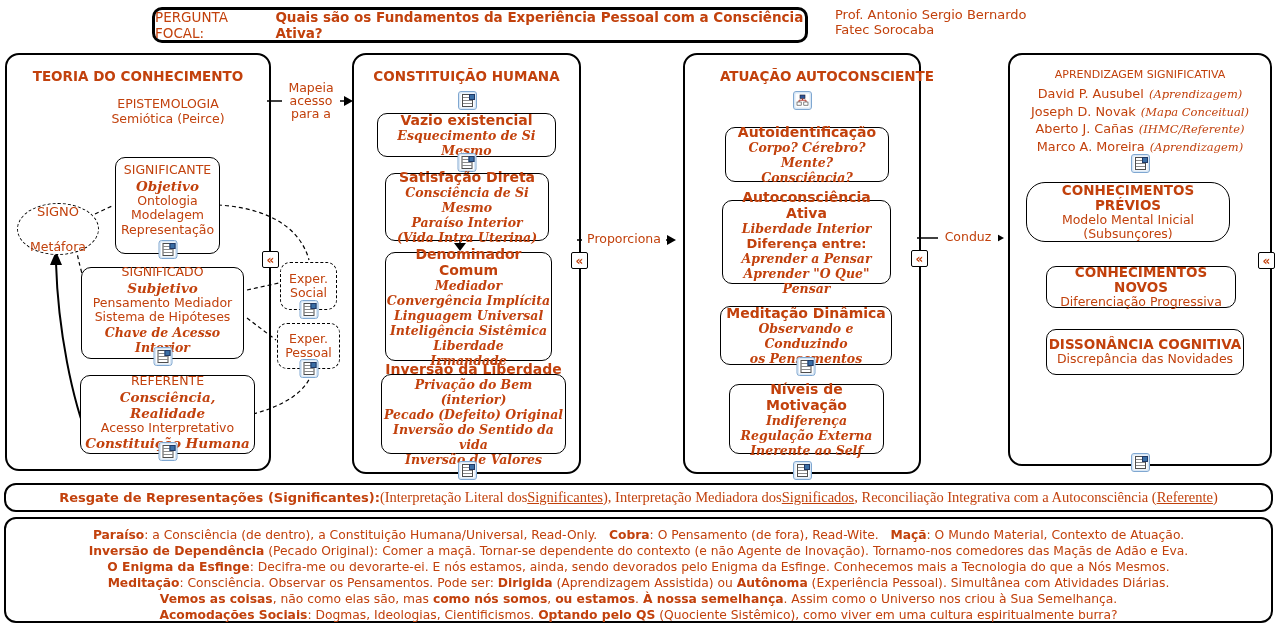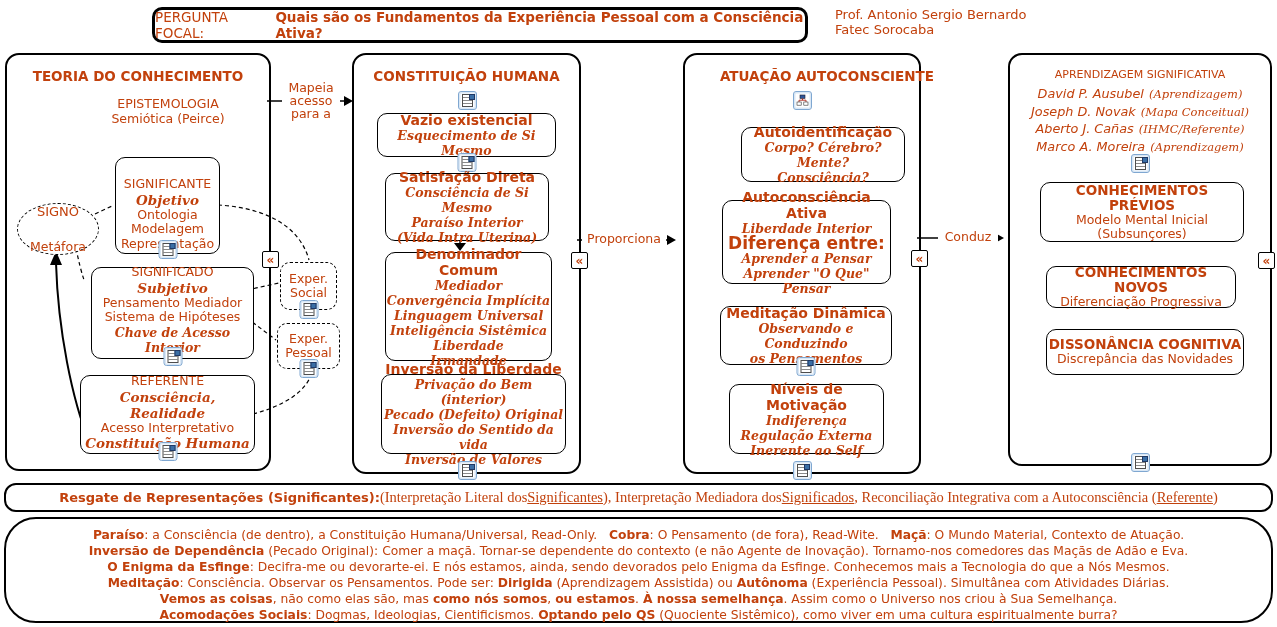--- a/index.html
+++ b/index.html
@@ -9,21 +9,21 @@
   .overlay{position:absolute;left:0;top:0;width:1277px;height:627px;pointer-events:none;}
   .container{position:absolute;border:2px solid #000;border-radius:14px;background:transparent;}
   .node{position:absolute;border:1.5px solid #000;border-radius:10px;background:#fff;
         display:flex;flex-direction:column;align-items:center;justify-content:center;text-align:center;}
   .node.dash{border-style:dashed;border-width:1.4px;}
   .ellipse{position:absolute;border:1.4px dashed #000;border-radius:50%;background:#fff;
         display:flex;flex-direction:column;align-items:center;justify-content:space-between;text-align:center;}
   .col-title{position:absolute;width:100%;text-align:center;font-weight:bold;font-size:13.5px;}
   .col-title.plain{font-weight:normal;font-size:11px;}
   .t-b14{font-size:14px;font-weight:bold;line-height:16px;}
-  .t-b13{font-size:17px;font-weight:bold;line-height:15px;}
+  .t-b13{font-size:13px;font-weight:bold;line-height:15px;}
   .t-r13{font-size:12.5px;line-height:14.5px;}
   .scr{font-family:"DejaVu Serif",serif;font-style:italic;font-weight:bold;font-size:12.5px;line-height:15px;}
   .scr-lg{font-family:"DejaVu Serif",serif;font-style:italic;font-weight:bold;font-size:13.5px;line-height:16px;}
   .qbox{border:3px solid #000;border-radius:10px;display:flex;align-items:center;justify-content:center;
         font-size:13.5px;background:#fff;}
   .qbox .q-label{font-weight:normal;margin-right:5px;}
   .qbox .q-text{font-weight:bold;}
   .author{font-size:13px;line-height:15px;text-align:left;}
   .link-label{background:#fff;font-size:12.5px;line-height:13px;text-align:center;padding:0 2px;}
   .res-icon{position:absolute;width:17px;height:17px;background:#fff;border:1px solid #7fa7d1;
@@ -32,21 +32,21 @@
   .res-icon .page{position:relative;width:9px;height:11px;border:1px solid #4d4d4d;background:
         repeating-linear-gradient(to bottom,#fff 0,#fff 2px,#8a8a8a 2px,#8a8a8a 3px);}
   .res-icon .page::after{content:"";position:absolute;top:-1px;right:-3px;width:4px;height:4px;
         background:#3a6ea5;border:1px solid #203864;}
   .hier-icon{position:absolute;width:17px;height:17px;background:#fff;border:1px solid #7fa7d1;
         border-radius:3px;box-shadow:inset 0 0 0 1.5px #d9e7f5;
         display:flex;align-items:center;justify-content:center;}
   .collapse{position:absolute;width:15px;height:15px;border:1.6px solid #000;background:#fff;border-radius:2px;
         display:flex;align-items:center;justify-content:center;font-size:12px;font-weight:bold;line-height:1;}
   .authors-row{line-height:15.5px;}
-  .a-name{font-size:12.8px;font-style:italic;}
+  .a-name{font-size:12.8px;}
   .a-note{font-family:"DejaVu Serif",serif;font-style:italic;font-size:11.5px;margin-top:20px;}
   .bar{position:absolute;border:2px solid #000;border-radius:12px;background:#fff;}
   .bar1{display:flex;align-items:center;justify-content:center;white-space:nowrap;}
   .bar1 .lead{font-weight:bold;font-size:13px;font-family:"DejaVu Sans",sans-serif;}
   .bar1 .ser{font-family:"Liberation Serif",serif;font-size:14.5px;}
   .bar1 .und{text-decoration:underline;}
   .notes{padding-top:8px;}
   .note-line{text-align:center;font-size:12.3px;line-height:16px;white-space:nowrap;}
   .note-line .b{font-weight:bold;}
 </style>
@@ -86,31 +86,31 @@
   <div class="container" style="left:5px;top:53px;width:262px;height:414px;">
     <div class="col-title" style="top:13px;">TEORIA DO CONHECIMENTO</div>
     <div class="abs" style="left:60px;top:42px;width:202px;text-align:center;">
       <div class="t-r13">EPISTEMOLOGIA</div>
       <div class="t-r13">Semiótica (Peirce)</div>
     </div>
     <div class="ellipse" style="left:10px;top:148px;width:80px;height:50px;">
       <div style="font-size:13px;line-height:15px;">SIGNO</div>
       <div class="t-r13">Metáfora</div>
     </div>
-    <div class="node" style="left:108px;top:102px;width:105px;height:97px;justify-content:flex-start;padding-top:19px;box-sizing:border-box;">
+    <div class="node" style="left:108px;top:102px;width:105px;height:97px;justify-content:flex-start;padding-top:5px;box-sizing:border-box;">
       <div class="t-r13">SIGNIFICANTE</div>
       <div class="scr-lg">Objetivo</div>
       <div class="t-r13">Ontologia</div>
       <div class="t-r13">Modelagem</div>
       <div class="t-r13">Representação</div>
       <span class="res-icon" style="left:50%;bottom:-6px;transform:translateX(-50%);">
           <span class="page"></span>
         </span>
     </div>
-    <div class="node" style="left:84px;top:212px;width:163px;height:92px;padding-bottom:6px;box-sizing:border-box;">
+    <div class="node" style="left:74px;top:212px;width:163px;height:92px;padding-bottom:6px;box-sizing:border-box;">
       <div class="t-r13">SIGNIFICADO</div>
       <div class="scr-lg">Subjetivo</div>
       <div class="t-r13">Pensamento Mediador</div>
       <div class="t-r13">Sistema de Hipóteses</div>
       <div class="scr">Chave de Acesso Interior</div>
       <span class="res-icon" style="left:50%;bottom:-8px;transform:translateX(-50%);">
           <span class="page"></span>
         </span>
     </div>
     <div class="node" style="left:73px;top:320px;width:175px;height:79px;padding-bottom:4px;box-sizing:border-box;">
@@ -189,21 +189,21 @@
   <div class="container" style="left:683px;top:53px;width:234px;height:417px;">
     <div class="col-title" style="top:13px;margin-left:25px;">ATUAÇÃO AUTOCONSCIENTE</div>
     <span class="hier-icon" style="left:108px;top:36px;">
       <svg width="13" height="13" viewBox="0 0 13 13">
         <rect x="4" y="1" width="5" height="3.4" fill="#2f5597" stroke="#1a1a2e" stroke-width="0.6"></rect>
         <path d="M6.5 4.4 V6.2 M3 6.2 H10 M3 6.2 V8 M10 6.2 V8" stroke="#b02418" fill="none" stroke-width="0.9"></path>
         <rect x="1" y="8" width="4.2" height="3.2" fill="#fff" stroke="#333" stroke-width="0.6"></rect>
         <rect x="7.8" y="8" width="4.2" height="3.2" fill="#fff" stroke="#333" stroke-width="0.6"></rect>
       </svg>
     </span>
-    <div class="node" style="left:56px;top:72px;width:162px;height:53px;">
+    <div class="node" style="left:40px;top:72px;width:162px;height:53px;">
       <div class="t-b14">Autoidentificação</div>
       <div class="scr">Corpo? Cérebro? Mente?</div>
       <div class="scr">Consciência?</div>
     </div>
     <div class="node" style="left:37px;top:145px;width:167px;height:82px;">
       <div class="t-b14">Autoconsciência Ativa</div>
       <div class="scr">Liberdade Interior</div>
       <div class="t-b13">Diferença entre:</div>
       <div class="scr">Aprender a Pensar</div>
       <div class="scr">Aprender "O Que" Pensar</div>
@@ -233,21 +233,21 @@
     <div class="col-title plain" style="top:13px;">APRENDIZAGEM SIGNIFICATIVA</div>
     <div class="abs" style="left:0;top:30px;width:260px;text-align:center;">
       <div class="authors-row"><span class="a-name">David P. Ausubel</span> <span class="a-note">(Aprendizagem)</span></div>
       <div class="authors-row"><span class="a-name">Joseph D. Novak</span> <span class="a-note">(Mapa Conceitual)</span></div>
       <div class="authors-row"><span class="a-name">Aberto J. Cañas</span> <span class="a-note">(IHMC/Referente)</span></div>
       <div class="authors-row"><span class="a-name">Marco A. Moreira</span> <span class="a-note">(Aprendizagem)</span></div>
     </div>
     <span class="res-icon" style="left:121px;top:99px;">
         <span class="page"></span>
       </span>
-    <div class="node" style="left:30px;top:127px;width:202px;height:58px;">
+    <div class="node" style="left:16px;top:127px;width:202px;height:58px;border-radius:19px;">
       <div class="t-b13" style="font-size:13.5px;">CONHECIMENTOS PRÉVIOS</div>
       <div class="t-r13">Modelo Mental Inicial</div>
       <div class="t-r13">(Subsunçores)</div>
     </div>
     <div class="node" style="left:36px;top:211px;width:188px;height:40px;">
       <div class="t-b13" style="font-size:13.5px;">CONHECIMENTOS NOVOS</div>
       <div class="t-r13">Diferenciação Progressiva</div>
     </div>
     <div class="node" style="left:36px;top:274px;width:196px;height:44px;">
       <div class="t-b13" style="font-size:13.5px;">DISSONÂNCIA COGNITIVA</div>
@@ -267,21 +267,21 @@
       <span class="lead">Resgate de Representações (Significantes): </span>
       <span class="ser"> (Interpretação Literal dos </span>
       <span class="ser und">Significantes</span>
       <span class="ser">), Interpretação Mediadora dos </span>
       <span class="ser und">Significados</span>
       <span class="ser">, Reconciliação Integrativa com a Autoconsciência (</span>
       <span class="ser und">Referente</span>
       <span class="ser">)</span>
     </div>
 
-  <div class="bar notes" style="left:4px;top:517px;width:1269px;height:106px;box-sizing:border-box;border-radius:32px;">
+  <div class="bar notes" style="left:4px;top:517px;width:1269px;height:106px;box-sizing:border-box;">
     <div class="note-line"><span class="b">Paraíso</span><span>: a Consciência (de dentro), a Constituição Humana/Universal, Read-Only. &nbsp; </span><span class="b">Cobra</span><span>: O Pensamento (de fora), Read-Wite. &nbsp; </span><span class="b">Maçã</span><span>: O Mundo Material, Contexto de Atuação.</span></div>
     <div class="note-line"><span class="b">Inversão de Dependência</span><span> (Pecado Original): Comer a maçã. Tornar-se dependente do contexto (e não Agente de Inovação). Tornamo-nos comedores das Maçãs de Adão e Eva.</span></div>
     <div class="note-line"><span class="b">O Enigma da Esfinge</span><span>: Decifra-me ou devorarte-ei. E nós estamos, ainda, sendo devorados pelo Enigma da Esfinge. Conhecemos mais a Tecnologia do que a Nós Mesmos.</span></div>
     <div class="note-line"><span class="b">Meditação</span><span>: Consciência. Observar os Pensamentos. Pode ser: </span><span class="b">Dirigida</span><span> (Aprendizagem Assistida) ou </span><span class="b">Autônoma</span><span> (Experiência Pessoal). Simultânea com Atividades Diárias.</span></div>
     <div class="note-line"><span class="b">Vemos as coisas</span><span>, não como elas são, mas </span><span class="b">como nós somos</span><span>, </span><span class="b">ou estamos</span><span>. </span><span class="b">À nossa semelhança</span><span>. Assim como o Universo nos criou à Sua Semelhança.</span></div>
     <div class="note-line"><span class="b">Acomodações Sociais</span><span>: Dogmas, Ideologias, Cientificismos. </span><span class="b">Optando pelo QS</span><span> (Quociente Sistêmico), como viver em uma cultura espiritualmente burra?</span></div>
   </div>
 
 </div>
 

